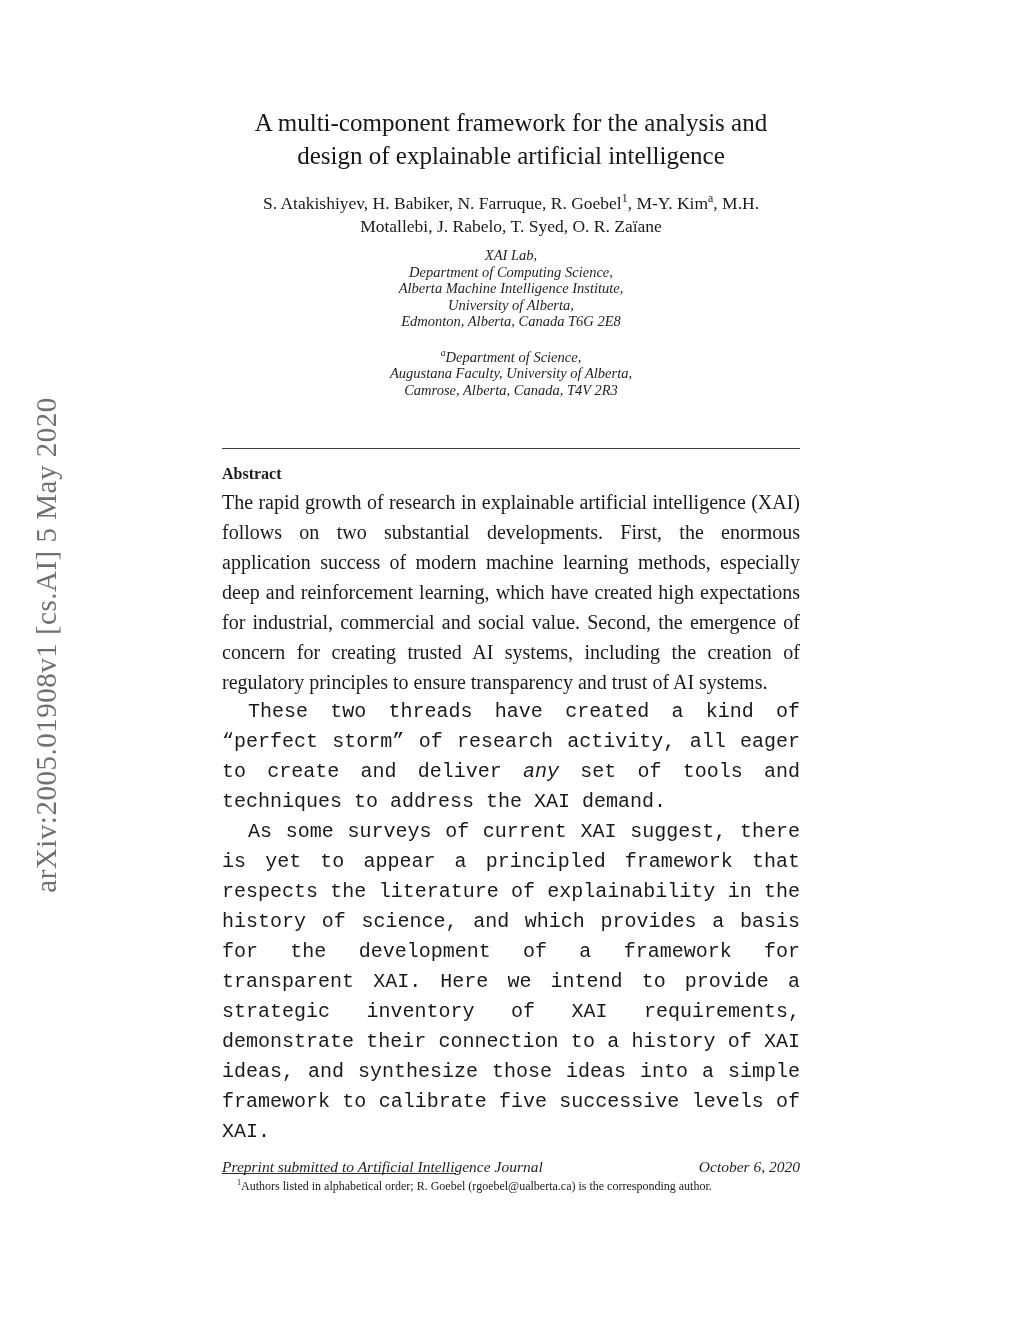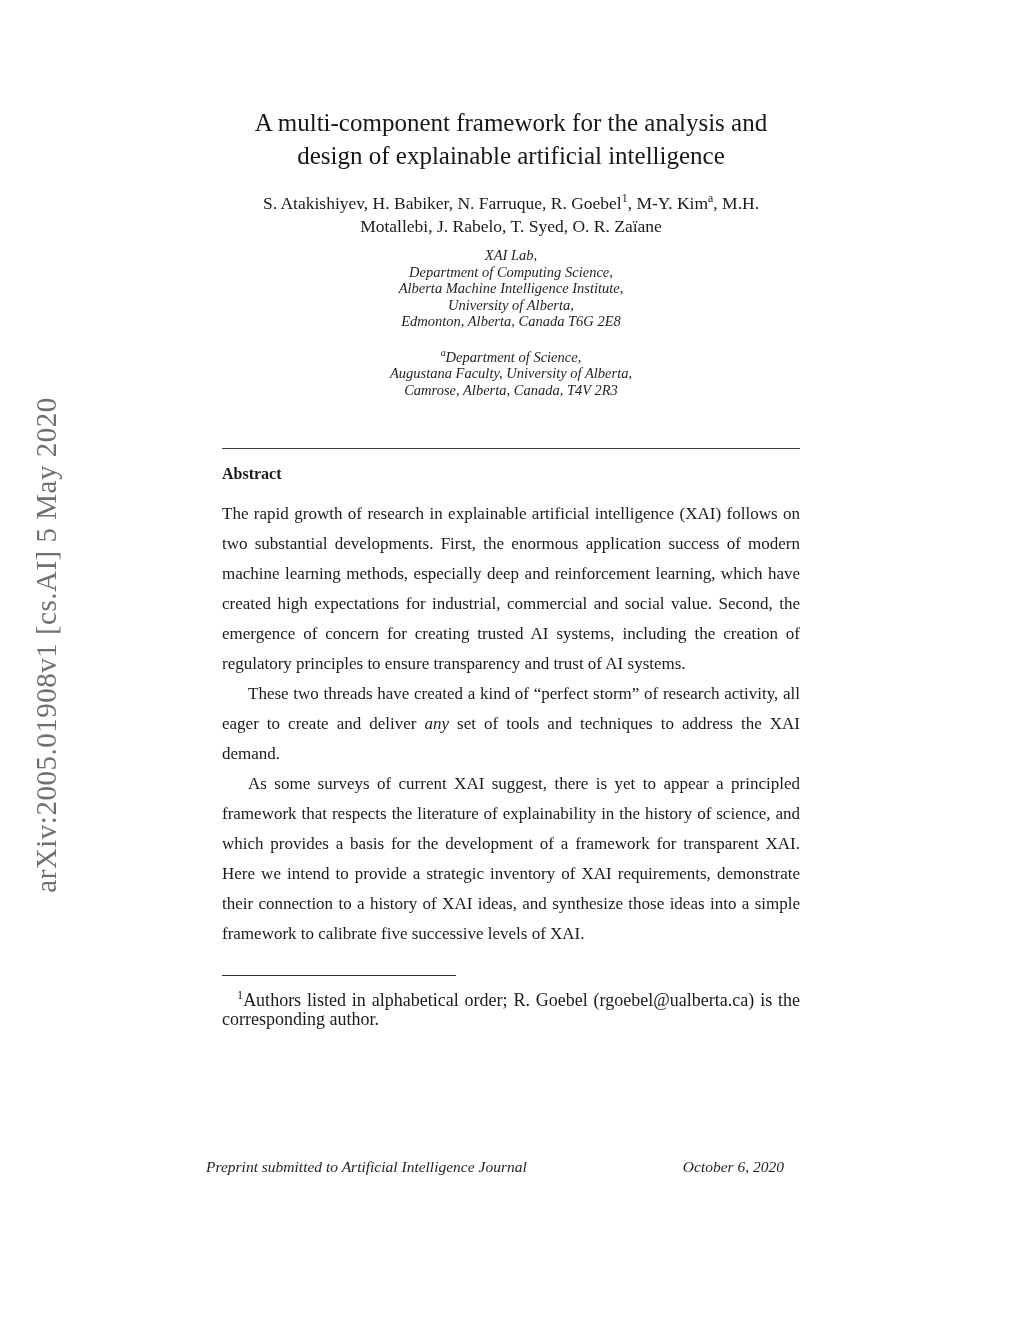--- a/index.html
+++ b/index.html
@@ -68,45 +68,45 @@
     border-top: 1.5px solid #3c3c3c;
   }
 
   .abstract-heading {
     margin-top: 16px;
     font-weight: bold;
     font-size: 16px;
   }
 
   .abstract-body {
-    margin-top: 16px;
-    font-size: 17px;
+    margin-top: 4px;
+    font-size: 20px;
     line-height: 30px;
     text-align: justify;
   }
-  .abstract-body p.indent { text-indent: 26px; }
+  .abstract-body p.indent { text-indent: 26px; font-family: Liberation Mono, monospace; }
   .abstract-body .it { font-style: italic; }
 
   .footnote-rule {
     margin-top: 26px;
     width: 234px;
     border: none;
     border-top: 1px solid #2e2e2e;
   }
   .footnote {
-    margin-top: 15px;
-    font-size: 18px;
+    margin-top: 3px;
+    font-size: 12px;
     line-height: 19px;
     text-align: justify;
     text-indent: 15px;
   }
 
   .footer {
     position: absolute;
-    left: 206px; top: 1158px;
+    left: 222px; top: 1158px;
     width: 578px;
     display: flex;
     justify-content: space-between;
     font-style: italic;
     font-size: 15.5px;
     color: #1f1f1f;
   }
 </style>
 </head>
 <body>

